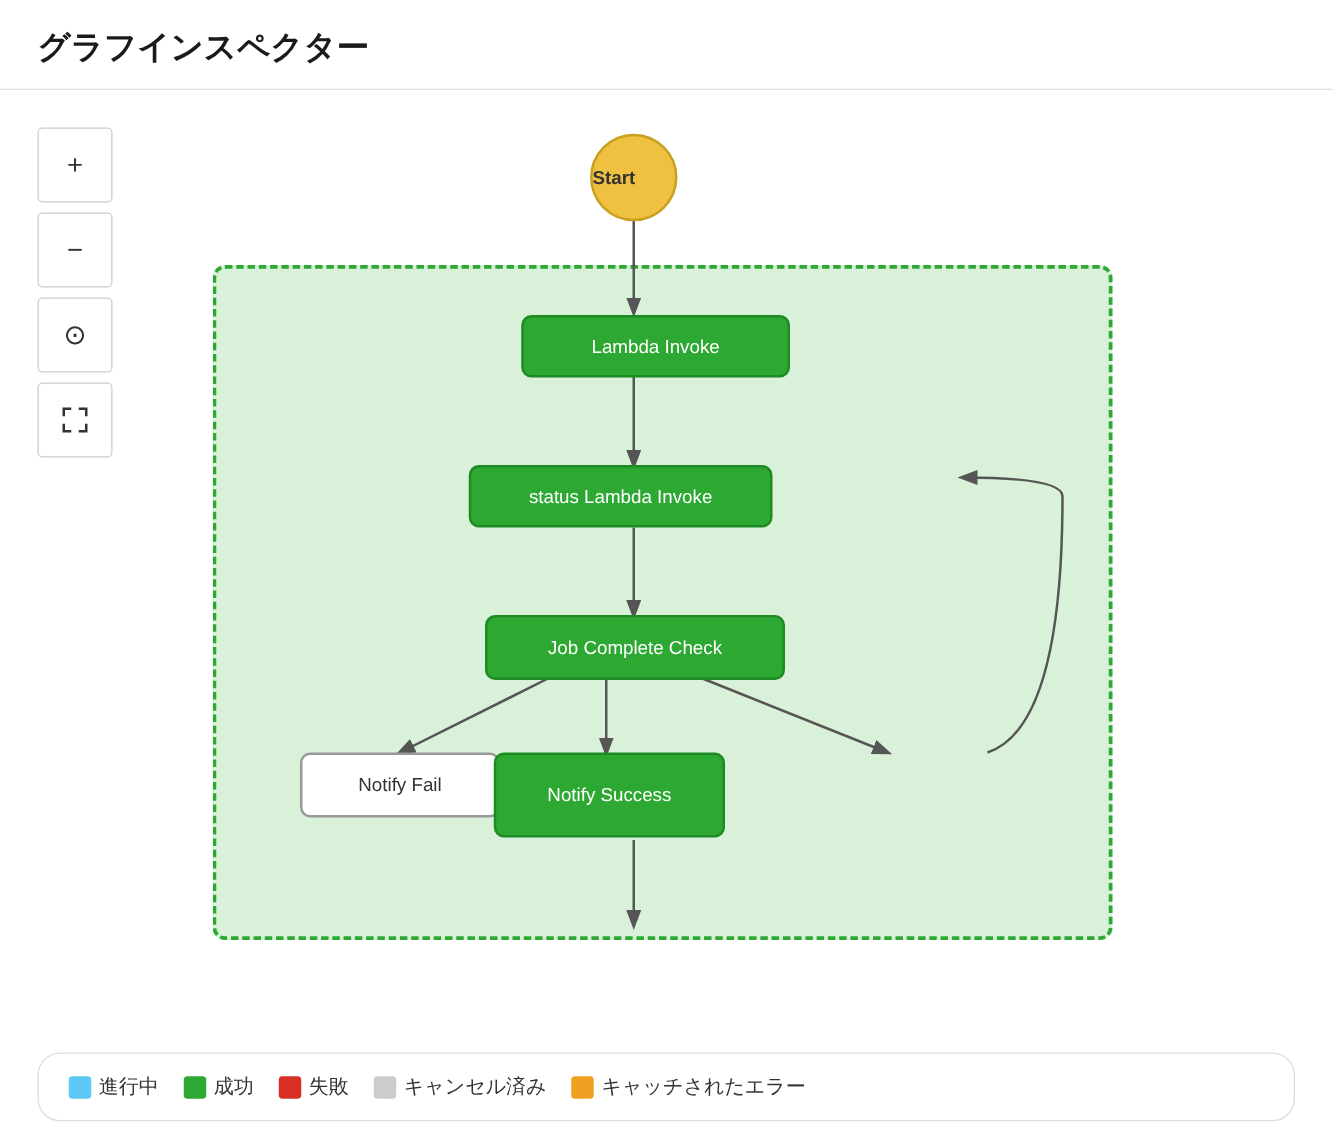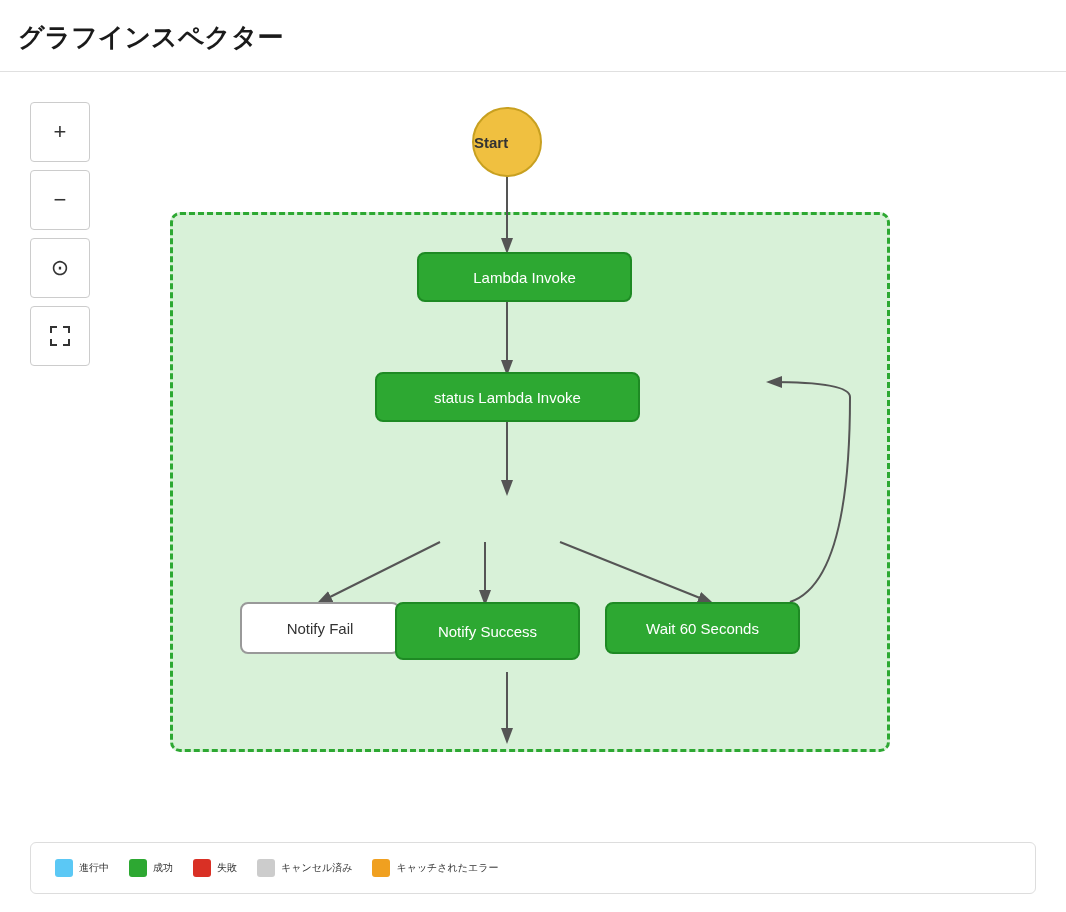--- a/index.html
+++ b/index.html
@@ -3,21 +3,21 @@
   <meta charset="utf-8">
   <style>
     * { box-sizing: border-box; margin: 0; padding: 0; }
     body {
       font-family: -apple-system, BlinkMacSystemFont, 'Segoe UI', sans-serif;
       background: #fff;
       width: 1066px;
       min-height: 912px;
     }
     .header {
-      padding: 20px 18px 16px;
+      padding: 20px 30px 16px;
       border-bottom: 1px solid #e0e0e0;
     }
     .header-title {
       font-size: 26px;
       font-weight: 600;
       color: #1a1a1a;
     }
     .main-content {
       display: flex;
       padding: 20px 30px;
@@ -92,26 +92,26 @@
     .group-box {
       position: absolute;
       border: 3px dashed #2da832;
       border-radius: 10px;
       background: rgba(100, 200, 100, 0.25);
       z-index: 1;
     }
     .legend-bar {
       margin: 10px 30px 20px 30px;
       border: 1px solid #ddd;
-      border-radius: 6px;
+      border-radius: 18px;
       padding: 16px 24px;
       display: flex;
       align-items: center;
       gap: 20px;
-      font-size: 10px;
+      font-size: 16px;
       color: #333;
       background: #fff;
     }
     .legend-item {
       display: flex;
       align-items: center;
       gap: 6px;
     }
     .legend-color {
       width: 18px;
@@ -182,36 +182,36 @@
       </svg>
 
       <div class="node-start" style="left: 362px; top: 15px;">
         <span>Start</span>
       </div>
 
       <div class="node-box node-green" style="left: 307px; top: 160px; width: 215px; height: 50px;">
         <span>Lambda Invoke</span>
       </div>
 
-      <div class="node-box node-green" style="left: 265px; top: 280px; width: 265px; height: 50px;">
+      <div class="node-box node-green" style="left: 265px; top: 280px; width: 243px; height: 50px;">
         <span>status Lambda Invoke</span>
       </div>
 
+      <div class="node-box node-green" style="left: 278px; top: 400px; width: 240px; height: 52px;">
+        <span>Job Complete Check</span>
+      </div>
 
       <div class="node-box node-white" style="left: 130px; top: 510px; width: 160px; height: 52px;">
         <span>Notify Fail</span>
       </div>
 
-      <div class="node-box node-green" style="left: 285px; top: 510px; width: 185px; height: 58px;">
+      <div class="node-box node-green" style="left: 285px; top: 510px; width: 185px; height: 68px;">
         <span>Notify Success</span>
       </div>
 
-      <div class="node-box node-green" style="left: 495px; top: 510px; width: 195px; height: 52px;">
-        <span>Wait 60 Seconds</span>
-      </div>
 
 
     </div>
   </div>
 </div>
 
 <div class="legend-bar">
   <div class="legend-item">
     <div class="legend-color" style="background: #5bc8f5;"></div>
     <span>進行中</span>

